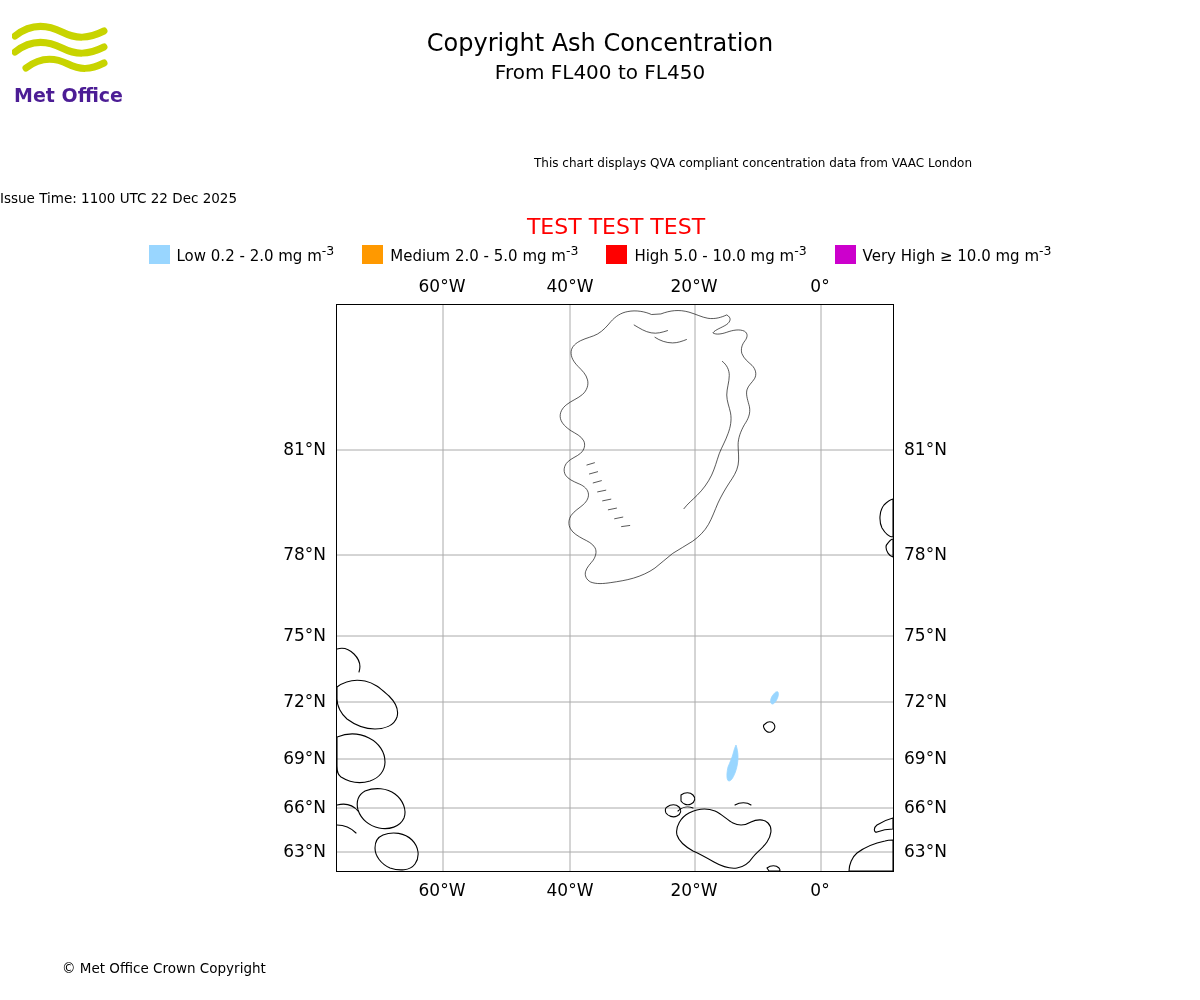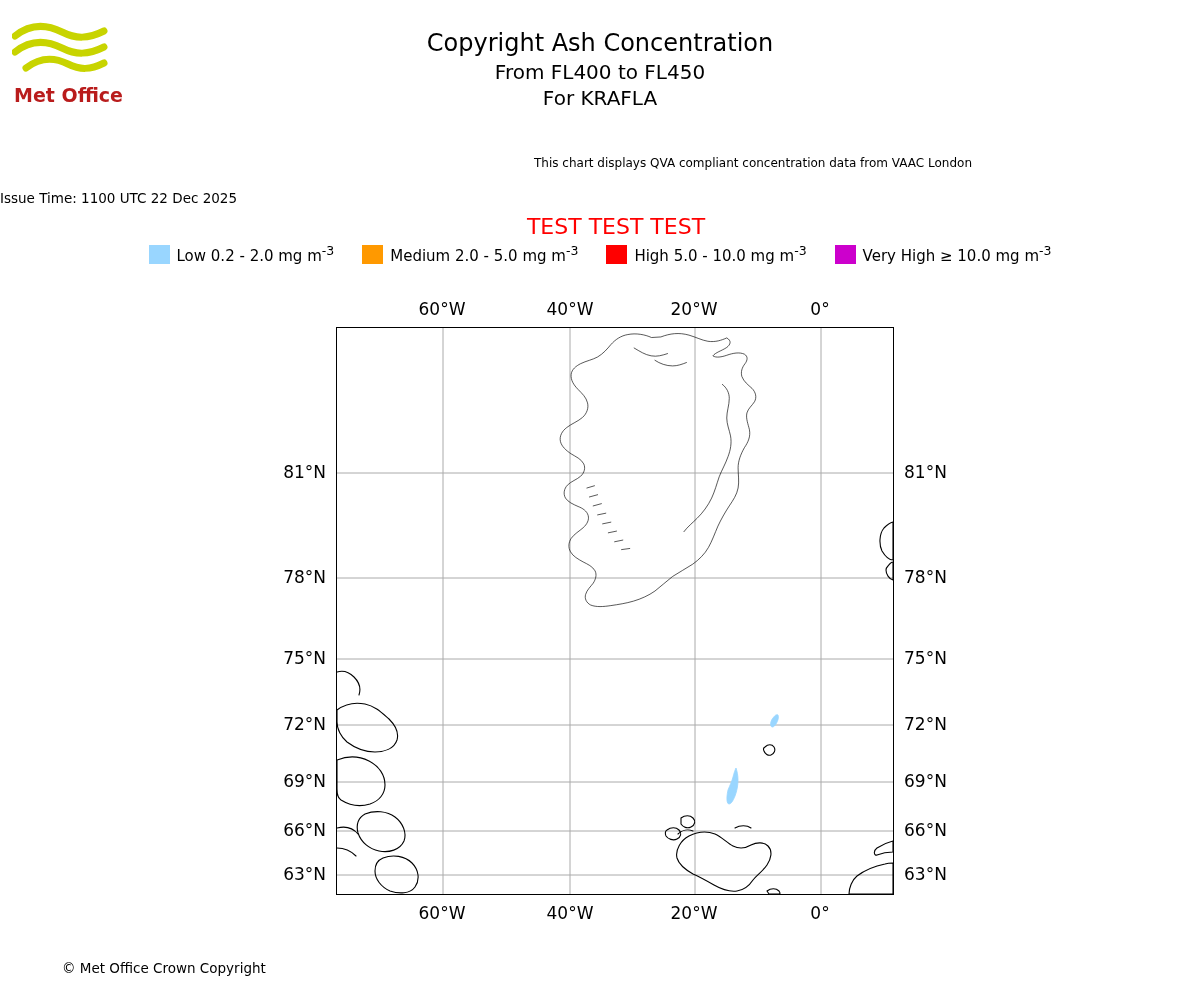--- a/index.html
+++ b/index.html
@@ -23,21 +23,21 @@
     top: 22px;
     width: 120px;
     height: 90px;
   }
   #logo .wordmark {
     position: absolute;
     left: 2px;
     top: 62px;
     font-size: 19px;
     font-weight: bold;
-    color: #b91c1c;
+    color: #4c1d95;
     letter-spacing: 0px;
   }
 
   
   #title-block {
     position: absolute;
     left: 0;
     top: 28px;
     width: 1200px;
     text-align: center;
@@ -102,21 +102,21 @@
   }
   .legend-label {
     font-size: 15px;
     white-space: nowrap;
   }
 
   
   #map-wrap {
     position: absolute;
     left: 336px;
-    top: 327px;
+    top: 304px;
     width: 558px;
     height: 568px;
   }
   #map-frame {
     position: absolute;
     left: 0;
     top: 0;
     width: 558px;
     height: 568px;
     border: 1px solid #000;
@@ -160,21 +160,20 @@
       <path d="M3,30 C18,18 34,18 50,26 C64,33 76,33 92,25"></path>
       <path d="M14,46 C28,35 42,35 56,42 C68,48 78,48 92,41"></path>
     </g>
   </svg>
   <div class="wordmark">Met Office</div>
 </div>
 
 <div id="title-block">
   <div class="t1">Copyright Ash Concentration</div>
   <div class="t2">From FL400 to FL450</div>
-  <div class="t3">For KRAFLA</div>
 </div>
 <div id="subtitle">This chart displays QVA compliant concentration data from VAAC London</div>
 <div id="issue-time">Issue Time: 1100 UTC 22 Dec 2025</div>
 <div id="test-banner">TEST TEST TEST</div>
 
 <div id="legend">
   <div class="legend-item">
     <span class="legend-swatch" style="background:#99d6ff"></span>
     <span class="legend-label"><span>Low 0.2 - 2.0 mg m</span><sup>-3</sup></span>
   </div>

